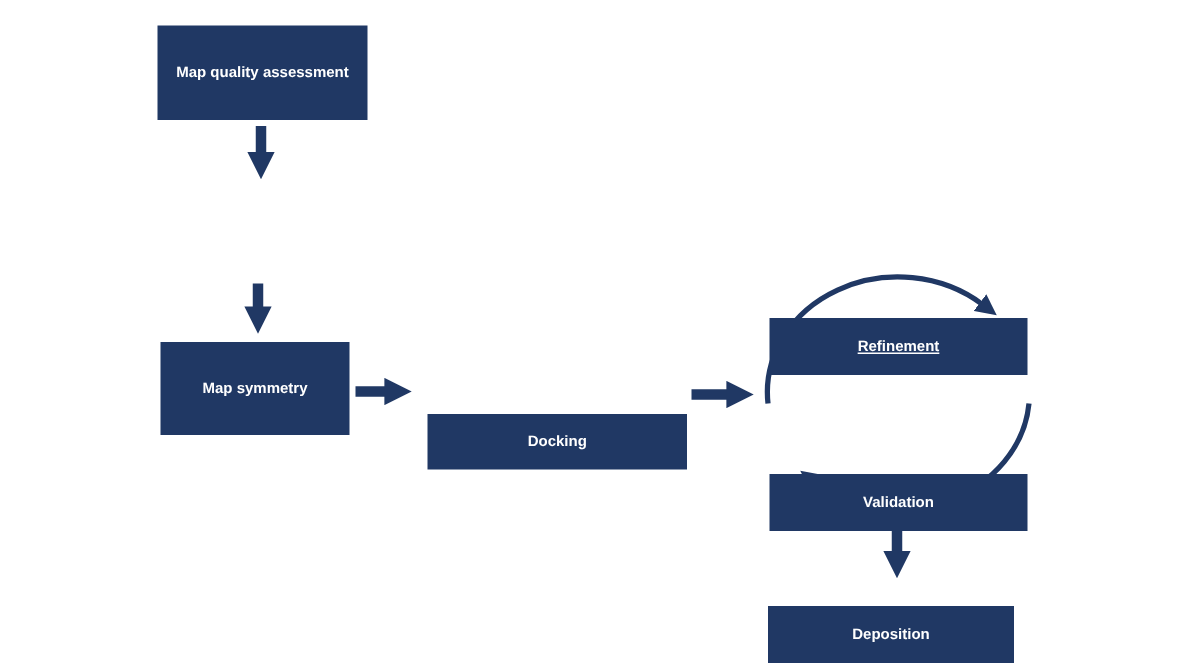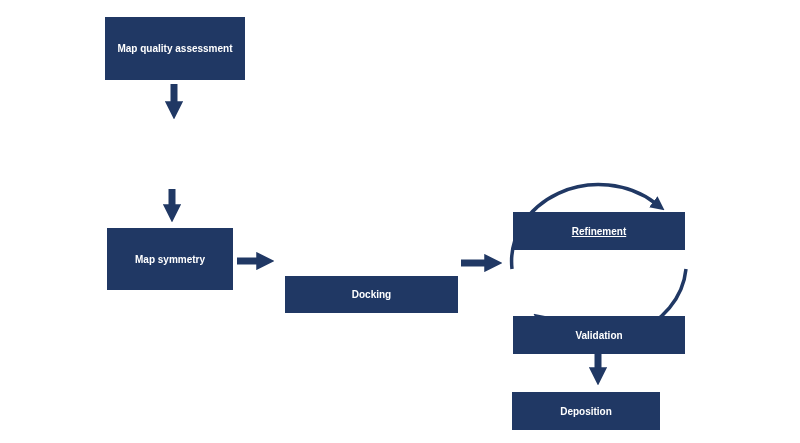--- a/index.html
+++ b/index.html
@@ -32,21 +32,21 @@
     padding:2px 8px;
     box-sizing:border-box;
   }
   .b1{left:105px;top:17px;width:140px;height:63px;}
   .b2{left:95px;top:124px;width:152px;height:61px;}
   .b3{left:107px;top:228px;width:126px;height:62px;}
   .b4{left:285px;top:212px;width:173px;height:38px;}
   .b5{left:285px;top:276px;width:173px;height:37px;justify-content:center;}
   .b6{left:513px;top:212px;width:172px;height:38px;text-decoration:underline;}
   .b7{left:513px;top:276px;width:172px;height:38px;margin-top:40px;}
-  .b8{left:512px;top:392px;width:148px;height:38px;align-items:center;}
+  .b8{left:512px;top:404px;width:164px;height:38px;align-items:center;}
 </style>
 </head>
 <body>
 
 <div class="canvas">
 
   <svg class="layer" viewBox="0 0 800 443" xmlns="http://www.w3.org/2000/svg">
     <defs>
       <marker id="head" viewBox="0 0 10 10" refX="1.5" refY="5" markerWidth="2.6" markerHeight="2.6" orient="auto-start-reverse">
         <path d="M0,0 L10,5 L0,10 Z" style="fill:var(--arrow)"></path>

